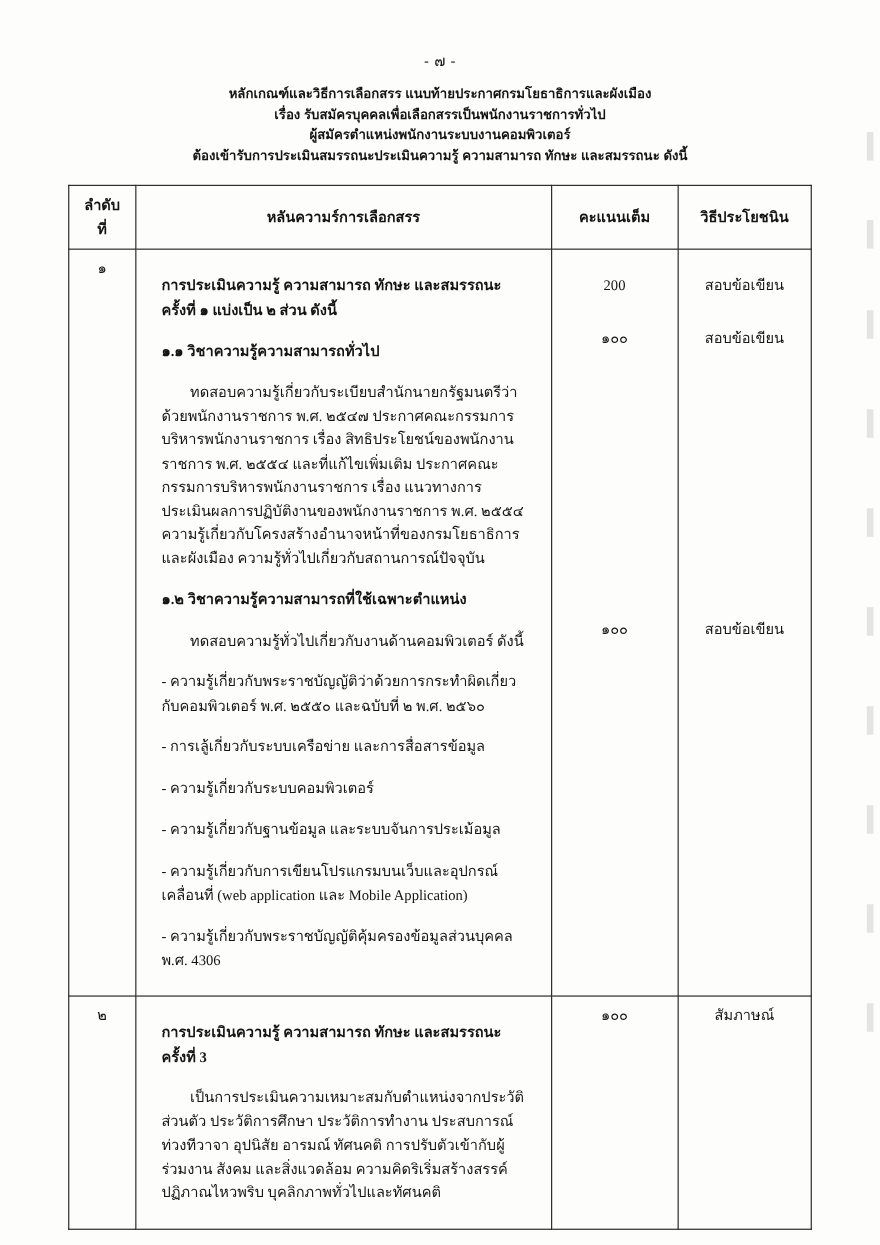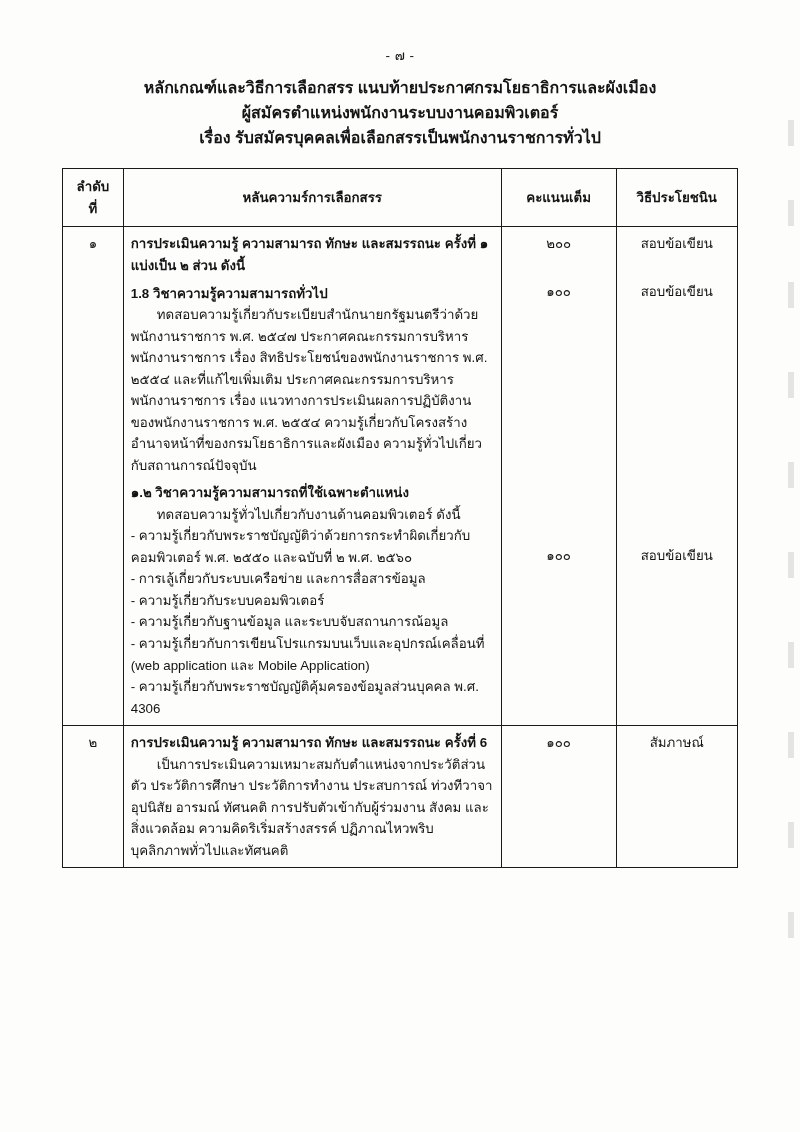--- a/index.html
+++ b/index.html
@@ -34,21 +34,21 @@
   }
   .page-number {
     text-align: center;
     font-size: 13.5px;
     letter-spacing: .5px;
     margin-bottom: 10px;
   }
   .heading {
     text-align: center;
     line-height: 1.55;
-    font-size: 16px;
+    font-size: 12px;
     font-weight: 600;
   }
   .heading .ln {
     display: block;
     white-space: nowrap;
   }
   .heading .ln.b { font-weight: 700; }
   table.main {
     width: 100%;
     border-collapse: collapse;
@@ -70,21 +70,21 @@
     vertical-align: middle;
   }
   col.c-no    { width: 9%; }
   col.c-crit  { width: 56%; }
   col.c-score { width: 17%; }
   col.c-meth  { width: 18%; }
   td.no, td.score, td.meth { text-align: center; }
   td.score, td.meth { white-space: nowrap; }
   .bold { font-weight: 700; }
   .ind1 { text-indent: 26px; }
-  .blk { margin: 0; }
+  .blk { margin: 16px; font-family: Liberation Serif, serif; }
   .gap { margin-top: 6px; }
   .sub-head { font-weight: 600; }
   .footer {
     margin-top: 16px;
     font-size: 13.5px;
     line-height: 1.72;
   }
   .footer p { margin: 0; }
   .footer .first { text-indent: 44px; }
 </style>
@@ -101,22 +101,23 @@
   <div class="edge-mark" style="top:552px;"></div>
   <div class="edge-mark" style="top:642px;"></div>
   <div class="edge-mark" style="top:732px;"></div>
   <div class="edge-mark" style="top:822px;"></div>
   <div class="edge-mark" style="top:912px;"></div>
 
   <div class="page-number">- ๗ -</div>
 
   <div class="heading">
     <span class="ln b">หลักเกณฑ์และวิธีการเลือกสรร แนบท้ายประกาศกรมโยธาธิการและผังเมือง</span>
+    <span class="ln b">เรื่อง  รับสมัครบุคคลเพื่อเลือกสรรเป็นพนักงานราชการทั่วไป</span>
     <span class="ln b">ผู้สมัครตำแหน่งพนักงานระบบงานคอมพิวเตอร์</span>
-    <span class="ln b">เรื่อง  รับสมัครบุคคลเพื่อเลือกสรรเป็นพนักงานราชการทั่วไป</span>
+    <span class="ln b">ต้องเข้ารับการประเมินสมรรถนะประเมินความรู้ ความสามารถ ทักษะ และสมรรถนะ ดังนี้</span>
   </div>
 
   <table class="main">
     <colgroup>
       <col class="c-no">
       <col class="c-crit">
       <col class="c-score">
       <col class="c-meth">
     </colgroup>
     <thead>
@@ -128,46 +129,46 @@
         <th>หลันความร์การเลือกสรร</th>
         <th>คะแนนเต็ม</th>
         <th>วิธีประโยชนิน</th>
       </tr>
     </thead>
     <tbody>
       <tr>
         <td class="no">๑</td>
         <td>
           <p class="blk bold">การประเมินความรู้ ความสามารถ ทักษะ และสมรรถนะ ครั้งที่ ๑ แบ่งเป็น ๒ ส่วน ดังนี้</p>
-          <p class="blk sub-head gap">1.8 วิชาความรู้ความสามารถทั่วไป</p>
+          <p class="blk sub-head gap">๑.๑ วิชาความรู้ความสามารถทั่วไป</p>
           <p class="blk ind1">ทดสอบความรู้เกี่ยวกับระเบียบสำนักนายกรัฐมนตรีว่าด้วยพนักงานราชการ พ.ศ. ๒๕๔๗ ประกาศคณะกรรมการบริหารพนักงานราชการ เรื่อง สิทธิประโยชน์ของพนักงานราชการ พ.ศ. ๒๕๕๔ และที่แก้ไขเพิ่มเติม ประกาศคณะกรรมการบริหารพนักงานราชการ เรื่อง แนวทางการประเมินผลการปฏิบัติงานของพนักงานราชการ พ.ศ. ๒๕๕๔ ความรู้เกี่ยวกับโครงสร้างอำนาจหน้าที่ของกรมโยธาธิการและผังเมือง ความรู้ทั่วไปเกี่ยวกับสถานการณ์ปัจจุบัน</p>
           <p class="blk sub-head gap">๑.๒ วิชาความรู้ความสามารถที่ใช้เฉพาะตำแหน่ง</p>
           <p class="blk ind1">ทดสอบความรู้ทั่วไปเกี่ยวกับงานด้านคอมพิวเตอร์ ดังนี้</p>
           <p class="blk">- ความรู้เกี่ยวกับพระราชบัญญัติว่าด้วยการกระทำผิดเกี่ยวกับคอมพิวเตอร์ พ.ศ. ๒๕๕๐ และฉบับที่ ๒ พ.ศ. ๒๕๖๐</p>
           <p class="blk">- การเลู้เกี่ยวกับระบบเครือข่าย และการสื่อสารข้อมูล</p>
           <p class="blk">- ความรู้เกี่ยวกับระบบคอมพิวเตอร์</p>
-          <p class="blk">- ความรู้เกี่ยวกับฐานข้อมูล และระบบจับสถานการณ้อมูล</p>
+          <p class="blk">- ความรู้เกี่ยวกับฐานข้อมูล และระบบจันการประเม้อมูล</p>
           <p class="blk">- ความรู้เกี่ยวกับการเขียนโปรแกรมบนเว็บและอุปกรณ์เคลื่อนที่ (web application และ Mobile Application)</p>
           <p class="blk">- ความรู้เกี่ยวกับพระราชบัญญัติคุ้มครองข้อมูลส่วนบุคคล พ.ศ. 4306</p>
         </td>
         <td class="score">
-          <p class="blk">๒๐๐</p>
+          <p class="blk">200</p>
           <p class="blk" style="margin-top:26px">๑๐๐</p>
           <p class="blk" style="margin-top:242px">๑๐๐</p>
         </td>
         <td class="meth">
           <p class="blk">สอบข้อเขียน</p>
           <p class="blk" style="margin-top:26px">สอบข้อเขียน</p>
           <p class="blk" style="margin-top:242px">สอบข้อเขียน</p>
         </td>
       </tr>
       <tr>
         <td class="no">๒</td>
         <td>
-          <p class="blk bold">การประเมินความรู้ ความสามารถ ทักษะ และสมรรถนะ ครั้งที่ 6</p>
+          <p class="blk bold">การประเมินความรู้ ความสามารถ ทักษะ และสมรรถนะ ครั้งที่ 3</p>
           <p class="blk ind1">เป็นการประเมินความเหมาะสมกับตำแหน่งจากประวัติส่วนตัว ประวัติการศึกษา ประวัติการทำงาน ประสบการณ์ ท่วงทีวาจา อุปนิสัย อารมณ์ ทัศนคติ การปรับตัวเข้ากับผู้ร่วมงาน สังคม และสิ่งแวดล้อม ความคิดริเริ่มสร้างสรรค์ ปฏิภาณไหวพริบ บุคลิกภาพทั่วไปและทัศนคติ</p>
         </td>
         <td class="score">๑๐๐</td>
         <td class="meth">สัมภาษณ์</td>
       </tr>
     </tbody>
   </table>
 
 
 </div>

